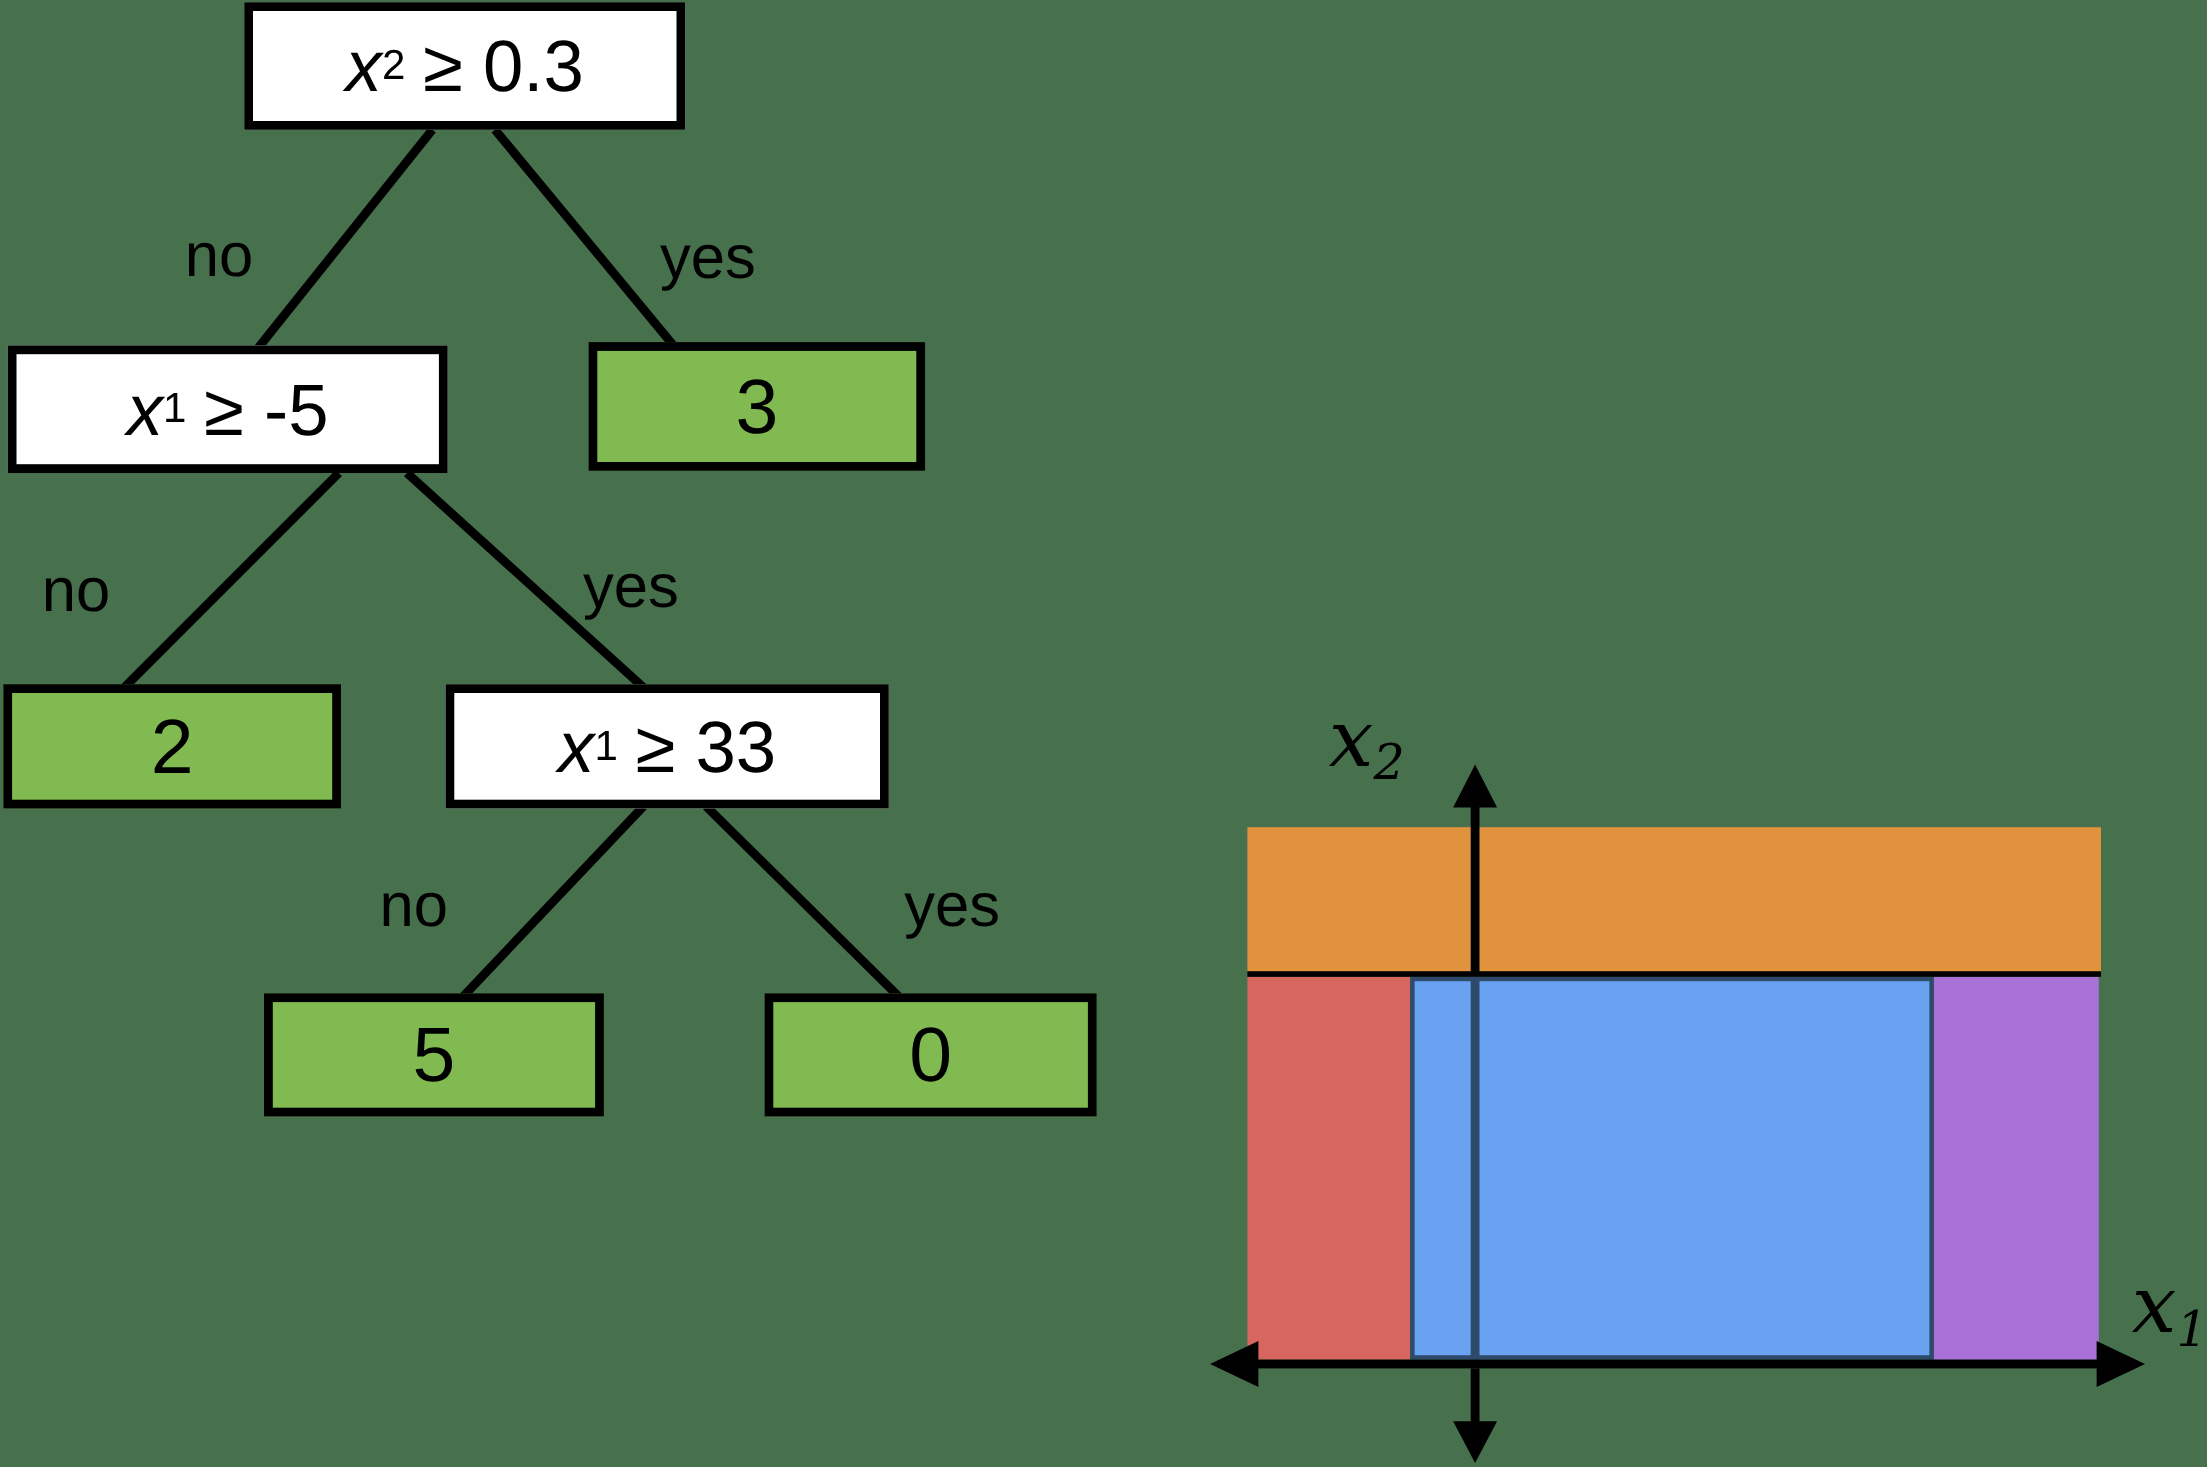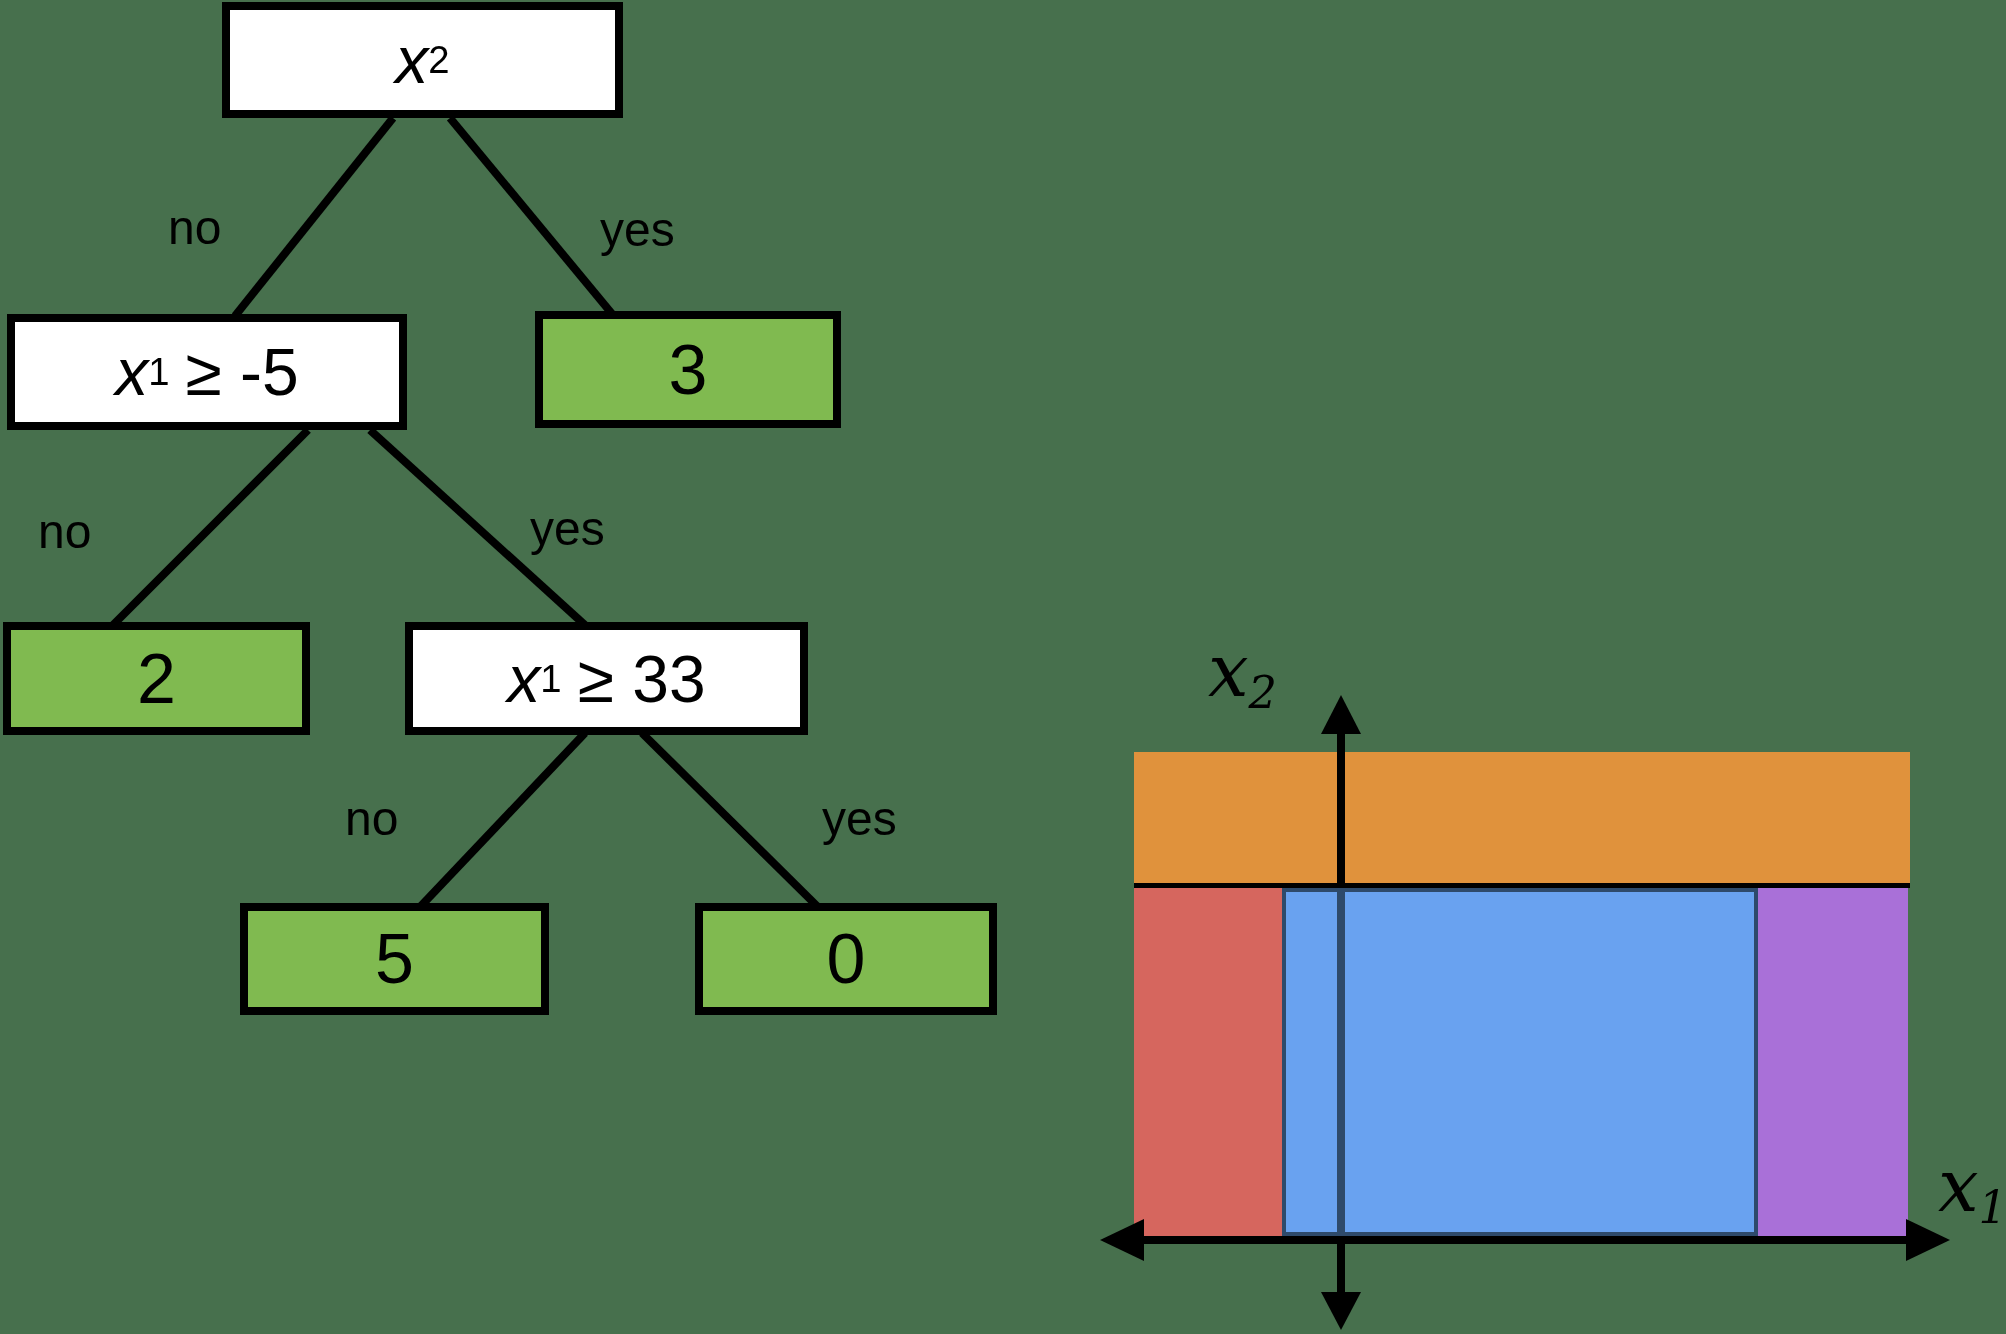--- a/index.html
+++ b/index.html
@@ -16,21 +16,21 @@
     position:absolute;box-sizing:border-box;border:8px solid var(--black);
     display:flex;align-items:center;justify-content:center;
     font-size:66px;color:var(--black);white-space:nowrap;
   }
   .node.white{background:var(--white);}
   .node.leaf{background:var(--leaf);font-size:70px;}
   .node .var{font-style:italic;}
   .node .sub{font-size:0.58em;vertical-align:-0.22em;font-style:normal;}
   .node .cond{margin-left:16px;}
   .edge-label{
-    position:absolute;font-size:48px;line-height:1;color:var(--black);white-space:nowrap;
+    position:absolute;font-size:56px;line-height:1;color:var(--black);white-space:nowrap;
   }
 
   
   .axis-label{
     position:absolute;font-family:"DejaVu Serif",serif;font-style:italic;
     font-size:72px;line-height:1;color:var(--black);white-space:nowrap;
   }
   .axis-label .sub{font-size:0.62em;vertical-align:-0.28em;font-style:italic;}
 
   
@@ -78,20 +78,21 @@
         <rect class="ax-black" x="1140" y="1236" width="768" height="8"></rect>
         <polygon class="ax-black" points="1100,1240 1144,1219 1144,1261"></polygon>
         <polygon class="ax-black" points="1950,1240 1906,1219 1906,1261"></polygon>
       </g>
     </g>
   </svg>
 
   <div class="node white" style="left:222px;top:2px;width:401px;height:116px">
     <span class="var">x</span>
       <span class="sub">2</span>
+      <span class="cond">≥ 0.3</span>
   </div>
 
   <div class="node white" style="left:7px;top:314px;width:400px;height:116px">
     <span class="var">x</span>
       <span class="sub">1</span>
       <span class="cond">≥ -5</span>
   </div>
 
   <div class="node leaf" style="left:535px;top:311px;width:306px;height:117px">
     <span>3</span>

